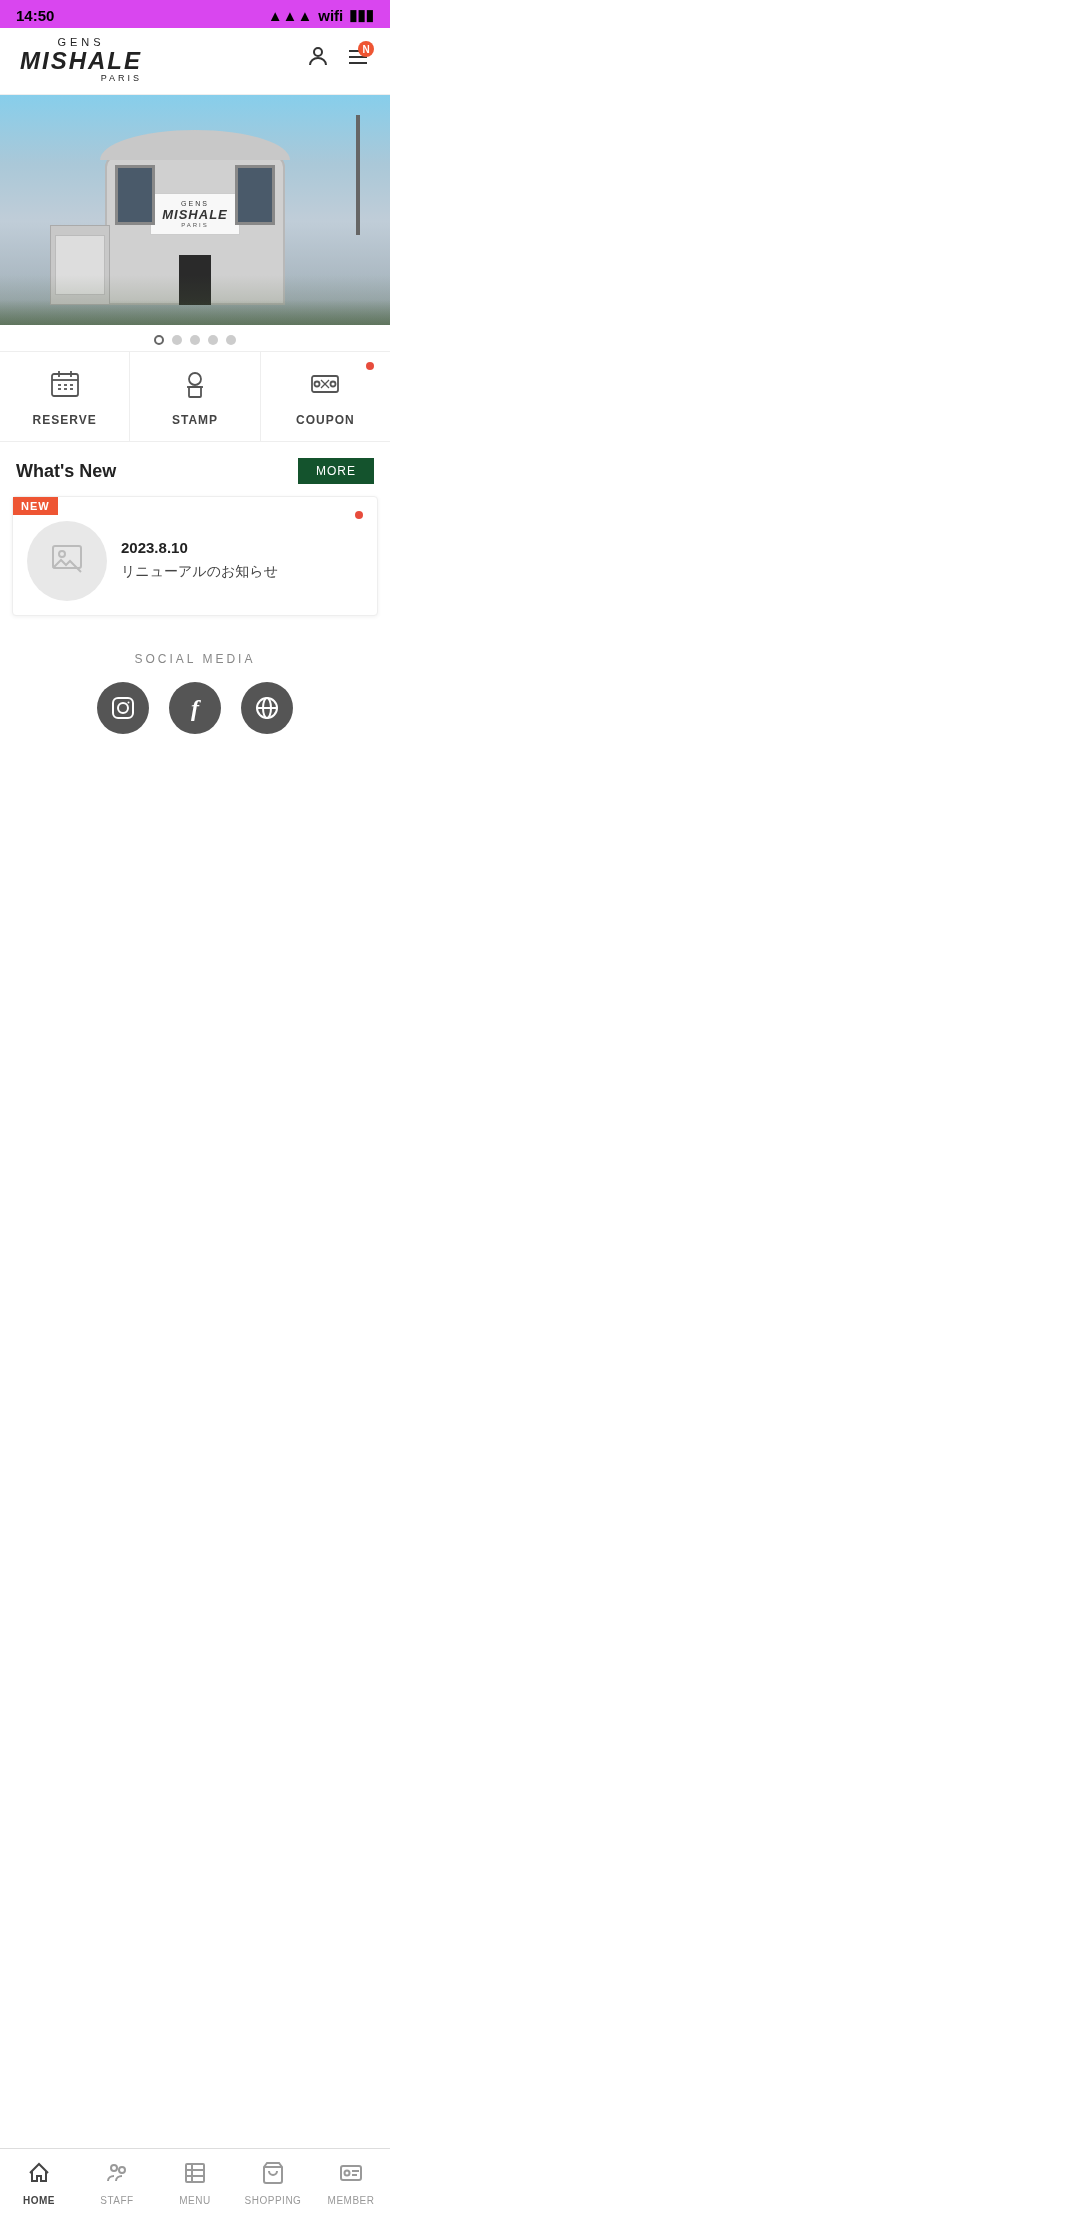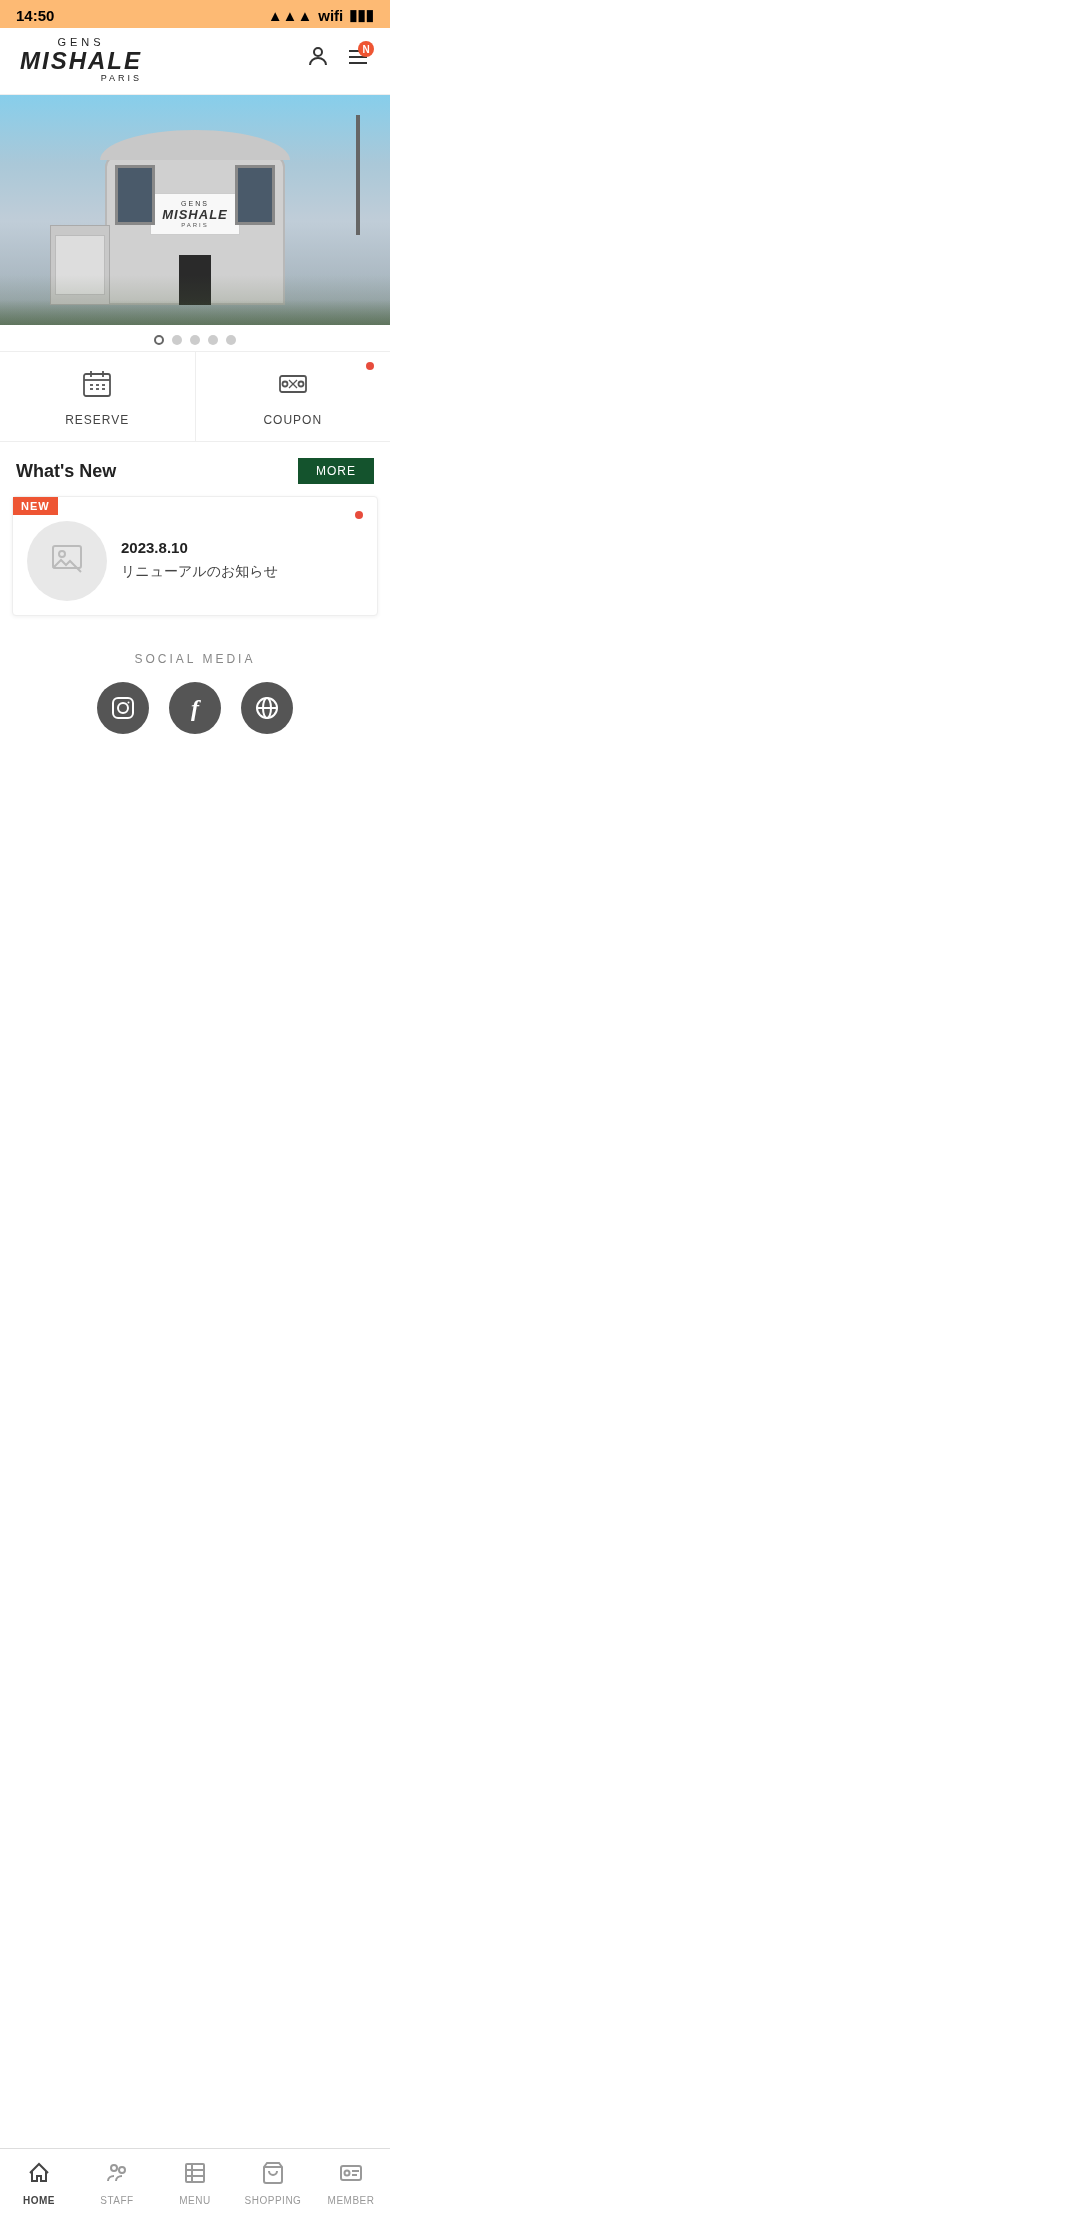--- a/index.html
+++ b/index.html
@@ -12,21 +12,21 @@
       position: relative;
       overflow-x: hidden;
     }
 
     
     .status-bar {
       display: flex;
       justify-content: space-between;
       align-items: center;
       padding: 6px 16px 4px;
-      background: #fdba74;
+      background: #d946ef;
       font-size: 15px;
       font-weight: 600;
     }
     .status-right {
       display: flex;
       align-items: center;
       gap: 6px;
     }
 
     
@@ -163,21 +163,21 @@
     }
     .action-icon {
       font-size: 28px;
       margin-bottom: 6px;
       color: #555;
     }
     .action-label {
       font-size: 12px;
       letter-spacing: 1px;
       color: #444;
-      font-weight: 400;
+      font-weight: 700;
     }
     .action-dot {
       position: absolute;
       top: 10px;
       right: 16px;
       width: 8px;
       height: 8px;
       border-radius: 50%;
       background: #e74c3c;
     }
@@ -432,20 +432,30 @@
         <line x1="15" y1="17" x2="18" y2="17"></line>
         <line x1="21" y1="17" x2="24" y2="17"></line>
         <line x1="9" y1="21" x2="12" y2="21"></line>
         <line x1="15" y1="21" x2="18" y2="21"></line>
         <line x1="21" y1="21" x2="24" y2="21"></line>
       </svg>
     </div>
     <span class="action-label">RESERVE</span>
   </button>
   <button class="action-item">
+    <div class="action-icon">
+      <svg width="32" height="32" viewBox="0 0 32 32" fill="none" stroke="#555" stroke-width="1.8">
+        <circle cx="16" cy="11" r="6"></circle>
+        <rect x="10" y="19" width="12" height="10" rx="1"></rect>
+        <line x1="8" y1="19" x2="24" y2="19"></line>
+      </svg>
+    </div>
+    <span class="action-label">STAMP</span>
+  </button>
+  <button class="action-item">
     <div class="action-dot"></div>
     <div class="action-icon">
       <svg width="32" height="32" viewBox="0 0 32 32" fill="none" stroke="#555" stroke-width="1.8">
         <rect x="3" y="8" width="26" height="16" rx="2"></rect>
         <circle cx="8" cy="16" r="2.5" fill="none"></circle>
         <circle cx="24" cy="16" r="2.5" fill="none"></circle>
         <line x1="12" y1="12" x2="20" y2="20" stroke="#555" stroke-width="1.2"></line>
         <line x1="12" y1="20" x2="20" y2="12" stroke="#555" stroke-width="1.2"></line>
       </svg>
     </div>

